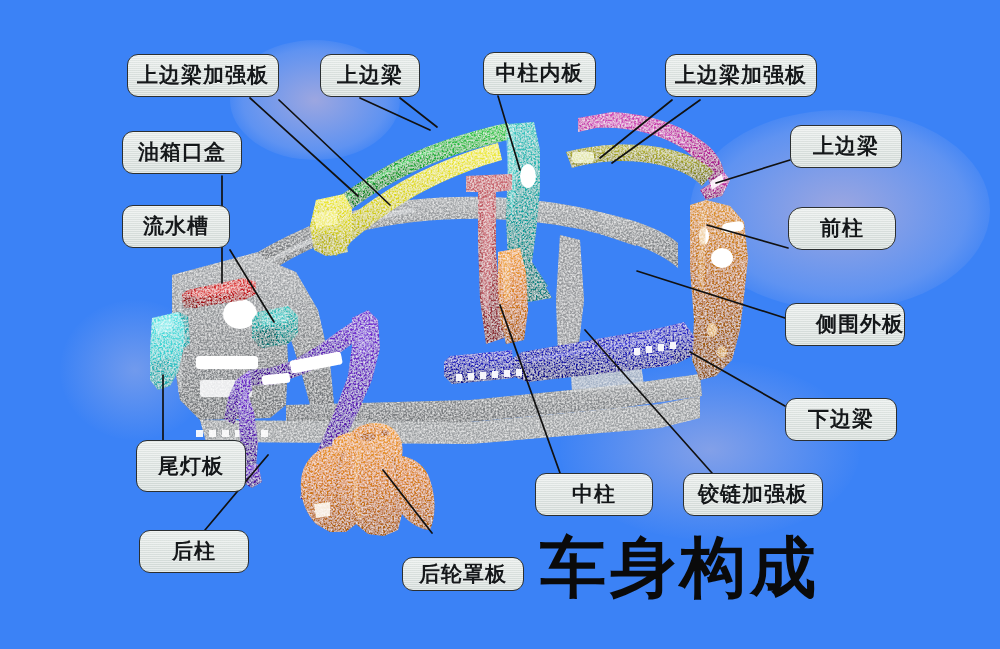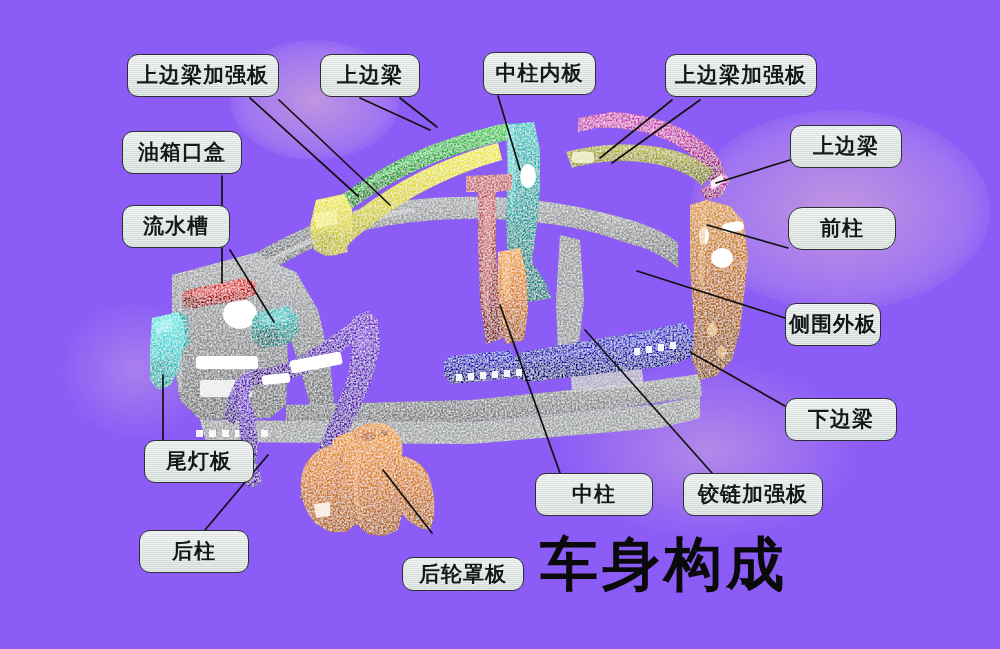--- a/index.html
+++ b/index.html
@@ -4,21 +4,21 @@
 <title>车身构成</title>
 <style>
   html,body{margin:0;padding:0;background:#ffffff;}
   body{
     font-family:"DejaVu Sans","Liberation Sans",sans-serif;
   }
   #stage{
     position:relative;
     width:1000px;
     height:649px;
-    background:#8b5cf6;
+    background:#3b82f6;
     overflow:hidden;
   }
   
   .watermark{
     position:absolute;
     border-radius:50%;
     background:radial-gradient(ellipse at 50% 50%, rgba(236,196,206,0.55), rgba(240,214,222,0.20) 60%, rgba(255,255,255,0) 78%);
     pointer-events:none;
   }
   .wm1{left:230px;top:40px;width:170px;height:120px;}
@@ -49,21 +49,21 @@
     align-items:center;
     justify-content:center;
     white-space:nowrap;
     text-shadow:0 1px 0 rgba(255,255,255,0.55);
     z-index:5;
   }
   .title{
     position:absolute;
     color:#0a0a0a;
     font-weight:800;
-    font-size:58px;
+    font-size:66px;
     letter-spacing:4px;
     line-height:1;
     z-index:6;
     white-space:nowrap;
   }
 </style>
 </head>
 <body>
 
 <div id="stage">
@@ -373,27 +373,27 @@
       </div>
       <div class="label" style="left: 122px; top: 131px; width: 120px; height: 43px;">
         <span>油箱口盒</span>
       </div>
       <div class="label" style="left: 122px; top: 205px; width: 108px; height: 43px;">
         <span>流水槽</span>
       </div>
       <div class="label" style="left: 788px; top: 207px; width: 108px; height: 43px; border-radius: 14px;">
         <span>前柱</span>
       </div>
-      <div class="label" style="left: 785px; top: 303px; width: 96px; height: 43px;">
+      <div class="label" style="left: 785px; top: 303px; width: 120px; height: 43px; justify-content: flex-end;">
         <span>侧围外板</span>
       </div>
       <div class="label" style="left: 785px; top: 398px; width: 112px; height: 43px;">
         <span>下边梁</span>
       </div>
-      <div class="label" style="left: 144px; top: 440px; width: 110px; height: 43px;">
+      <div class="label" style="left: 136px; top: 440px; width: 110px; height: 52px;">
         <span>尾灯板</span>
       </div>
       <div class="label" style="left: 128px; top: 530px; width: 110px; height: 43px; margin-left: 11px;">
         <span>后柱</span>
       </div>
       <div class="label" style="left: 402px; top: 557px; width: 122px; height: 34px;">
         <span>后轮罩板</span>
       </div>
       <div class="label" style="left: 535px; top: 473px; width: 118px; height: 43px;">
         <span>中柱</span>

